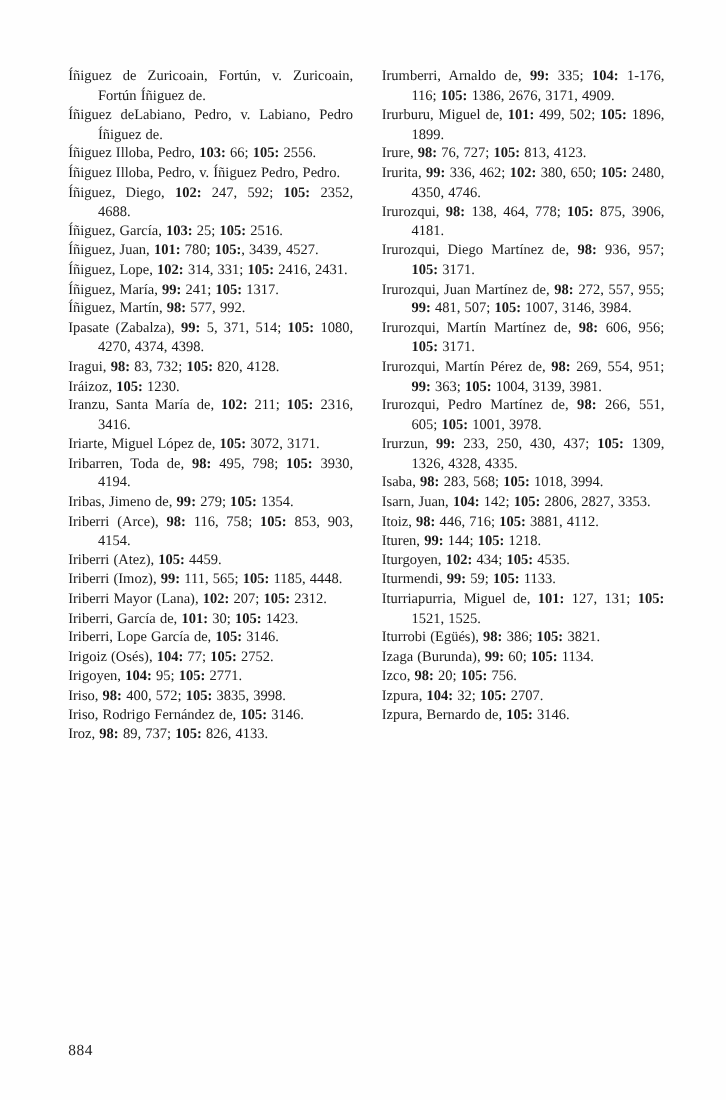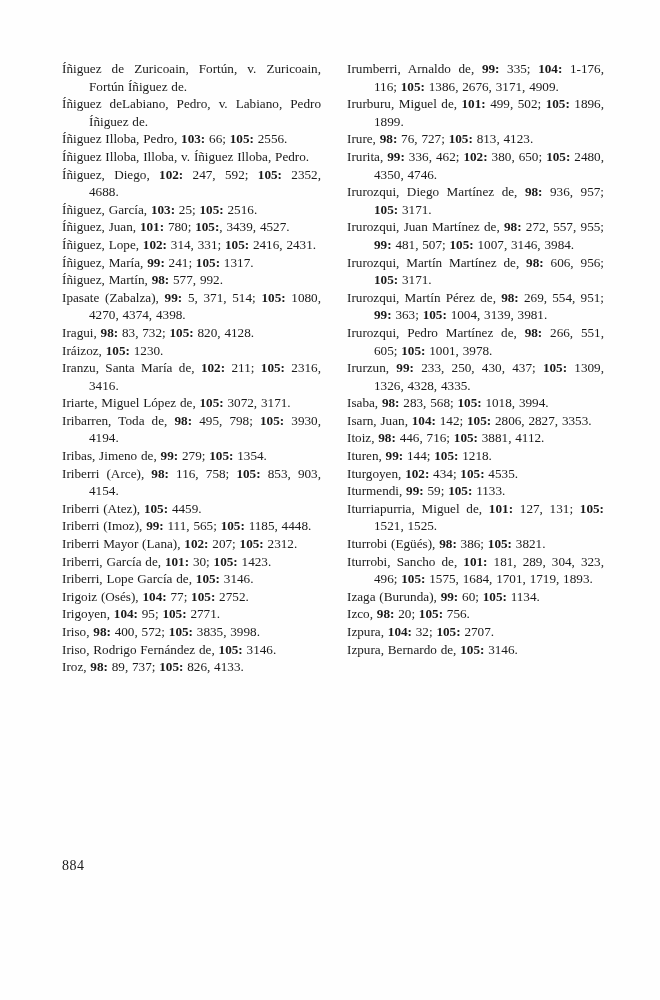--- a/index.html
+++ b/index.html
@@ -28,34 +28,34 @@
     margin: 0;
     text-align: justify;
     padding-left: 27px;
     text-indent: -27px;
     word-spacing: 0.5px;
   }
   .entry b { font-weight: bold; }
   .page-number {
     position: absolute;
     left: 62px;
-    top: 858px;
+    top: 948px;
     font-size: 14px;
     letter-spacing: 0.5px;
   }
 </style>
 </head>
 <body>
 
 <div class="page">
   <div class="col col-left">
       <p class="entry">Íñiguez de Zuricoain, Fortún, v. Zuricoain, Fortún Íñiguez de.</p>
       <p class="entry">Íñiguez deLabiano, Pedro, v. Labiano, Pedro Íñiguez de.</p>
       <p class="entry">Íñiguez Illoba, Pedro, <b>103:</b> 66; <b>105:</b> 2556.</p>
-      <p class="entry">Íñiguez Illoba, Illoba, v. Íñiguez Illoba, Pedro.</p>
+      <p class="entry">Íñiguez Illoba, Pedro, v. Íñiguez Pedro, Pedro.</p>
       <p class="entry">Íñiguez, Diego, <b>102:</b> 247, 592; <b>105:</b> 2352, 4688.</p>
       <p class="entry">Íñiguez, García, <b>103:</b> 25; <b>105:</b> 2516.</p>
       <p class="entry">Íñiguez, Juan, <b>101:</b> 780; <b>105:</b>, 3439, 4527.</p>
       <p class="entry">Íñiguez, Lope, <b>102:</b> 314, 331; <b>105:</b> 2416, 2431.</p>
       <p class="entry">Íñiguez, María, <b>99:</b> 241; <b>105:</b> 1317.</p>
       <p class="entry">Íñiguez, Martín, <b>98:</b> 577, 992.</p>
       <p class="entry">Ipasate (Zabalza), <b>99:</b> 5, 371, 514; <b>105:</b> 1080, 4270, 4374, 4398.</p>
       <p class="entry">Iragui, <b>98:</b> 83, 732; <b>105:</b> 820, 4128.</p>
       <p class="entry">Iráizoz, <b>105:</b> 1230.</p>
       <p class="entry">Iranzu, Santa María de, <b>102:</b> 211; <b>105:</b> 2316, 3416.</p>
@@ -72,34 +72,34 @@
       <p class="entry">Irigoyen, <b>104:</b> 95; <b>105:</b> 2771.</p>
       <p class="entry">Iriso, <b>98:</b> 400, 572; <b>105:</b> 3835, 3998.</p>
       <p class="entry">Iriso, Rodrigo Fernández de, <b>105:</b> 3146.</p>
       <p class="entry">Iroz, <b>98:</b> 89, 737; <b>105:</b> 826, 4133.</p>
     </div>
   <div class="col col-right">
       <p class="entry">Irumberri, Arnaldo de, <b>99:</b> 335; <b>104:</b> 1-176, 116; <b>105:</b> 1386, 2676, 3171, 4909.</p>
       <p class="entry">Irurburu, Miguel de, <b>101:</b> 499, 502; <b>105:</b> 1896, 1899.</p>
       <p class="entry">Irure, <b>98:</b> 76, 727; <b>105:</b> 813, 4123.</p>
       <p class="entry">Irurita, <b>99:</b> 336, 462; <b>102:</b> 380, 650; <b>105:</b> 2480, 4350, 4746.</p>
+      <p class="entry">Irurozqui, <b>98:</b> 138, 464, 778; <b>105:</b> 875, 3906, 4181.</p>
       <p class="entry">Irurozqui, Diego Martínez de, <b>98:</b> 936, 957; <b>105:</b> 3171.</p>
       <p class="entry">Irurozqui, Juan Martínez de, <b>98:</b> 272, 557, 955; <b>99:</b> 481, 507; <b>105:</b> 1007, 3146, 3984.</p>
       <p class="entry">Irurozqui, Martín Martínez de, <b>98:</b> 606, 956; <b>105:</b> 3171.</p>
       <p class="entry">Irurozqui, Martín Pérez de, <b>98:</b> 269, 554, 951; <b>99:</b> 363; <b>105:</b> 1004, 3139, 3981.</p>
       <p class="entry">Irurozqui, Pedro Martínez de, <b>98:</b> 266, 551, 605; <b>105:</b> 1001, 3978.</p>
       <p class="entry">Irurzun, <b>99:</b> 233, 250, 430, 437; <b>105:</b> 1309, 1326, 4328, 4335.</p>
       <p class="entry">Isaba, <b>98:</b> 283, 568; <b>105:</b> 1018, 3994.</p>
       <p class="entry">Isarn, Juan, <b>104:</b> 142; <b>105:</b> 2806, 2827, 3353.</p>
       <p class="entry">Itoiz, <b>98:</b> 446, 716; <b>105:</b> 3881, 4112.</p>
       <p class="entry">Ituren, <b>99:</b> 144; <b>105:</b> 1218.</p>
       <p class="entry">Iturgoyen, <b>102:</b> 434; <b>105:</b> 4535.</p>
       <p class="entry">Iturmendi, <b>99:</b> 59; <b>105:</b> 1133.</p>
       <p class="entry">Iturriapurria, Miguel de, <b>101:</b> 127, 131; <b>105:</b> 1521, 1525.</p>
       <p class="entry">Iturrobi (Egüés), <b>98:</b> 386; <b>105:</b> 3821.</p>
-      <p class="entry">Iturrobi, Sancho de, <b>101:</b> 181, 289, 304, 323, 496; <b>105:</b> 1575, 1684, 1701, 1719, 1893.</p>
       <p class="entry">Izaga (Burunda), <b>99:</b> 60; <b>105:</b> 1134.</p>
       <p class="entry">Izco, <b>98:</b> 20; <b>105:</b> 756.</p>
       <p class="entry">Izpura, <b>104:</b> 32; <b>105:</b> 2707.</p>
       <p class="entry">Izpura, Bernardo de, <b>105:</b> 3146.</p>
     </div>
   <div class="page-number">884</div>
 </div>
 
 </body></html>

